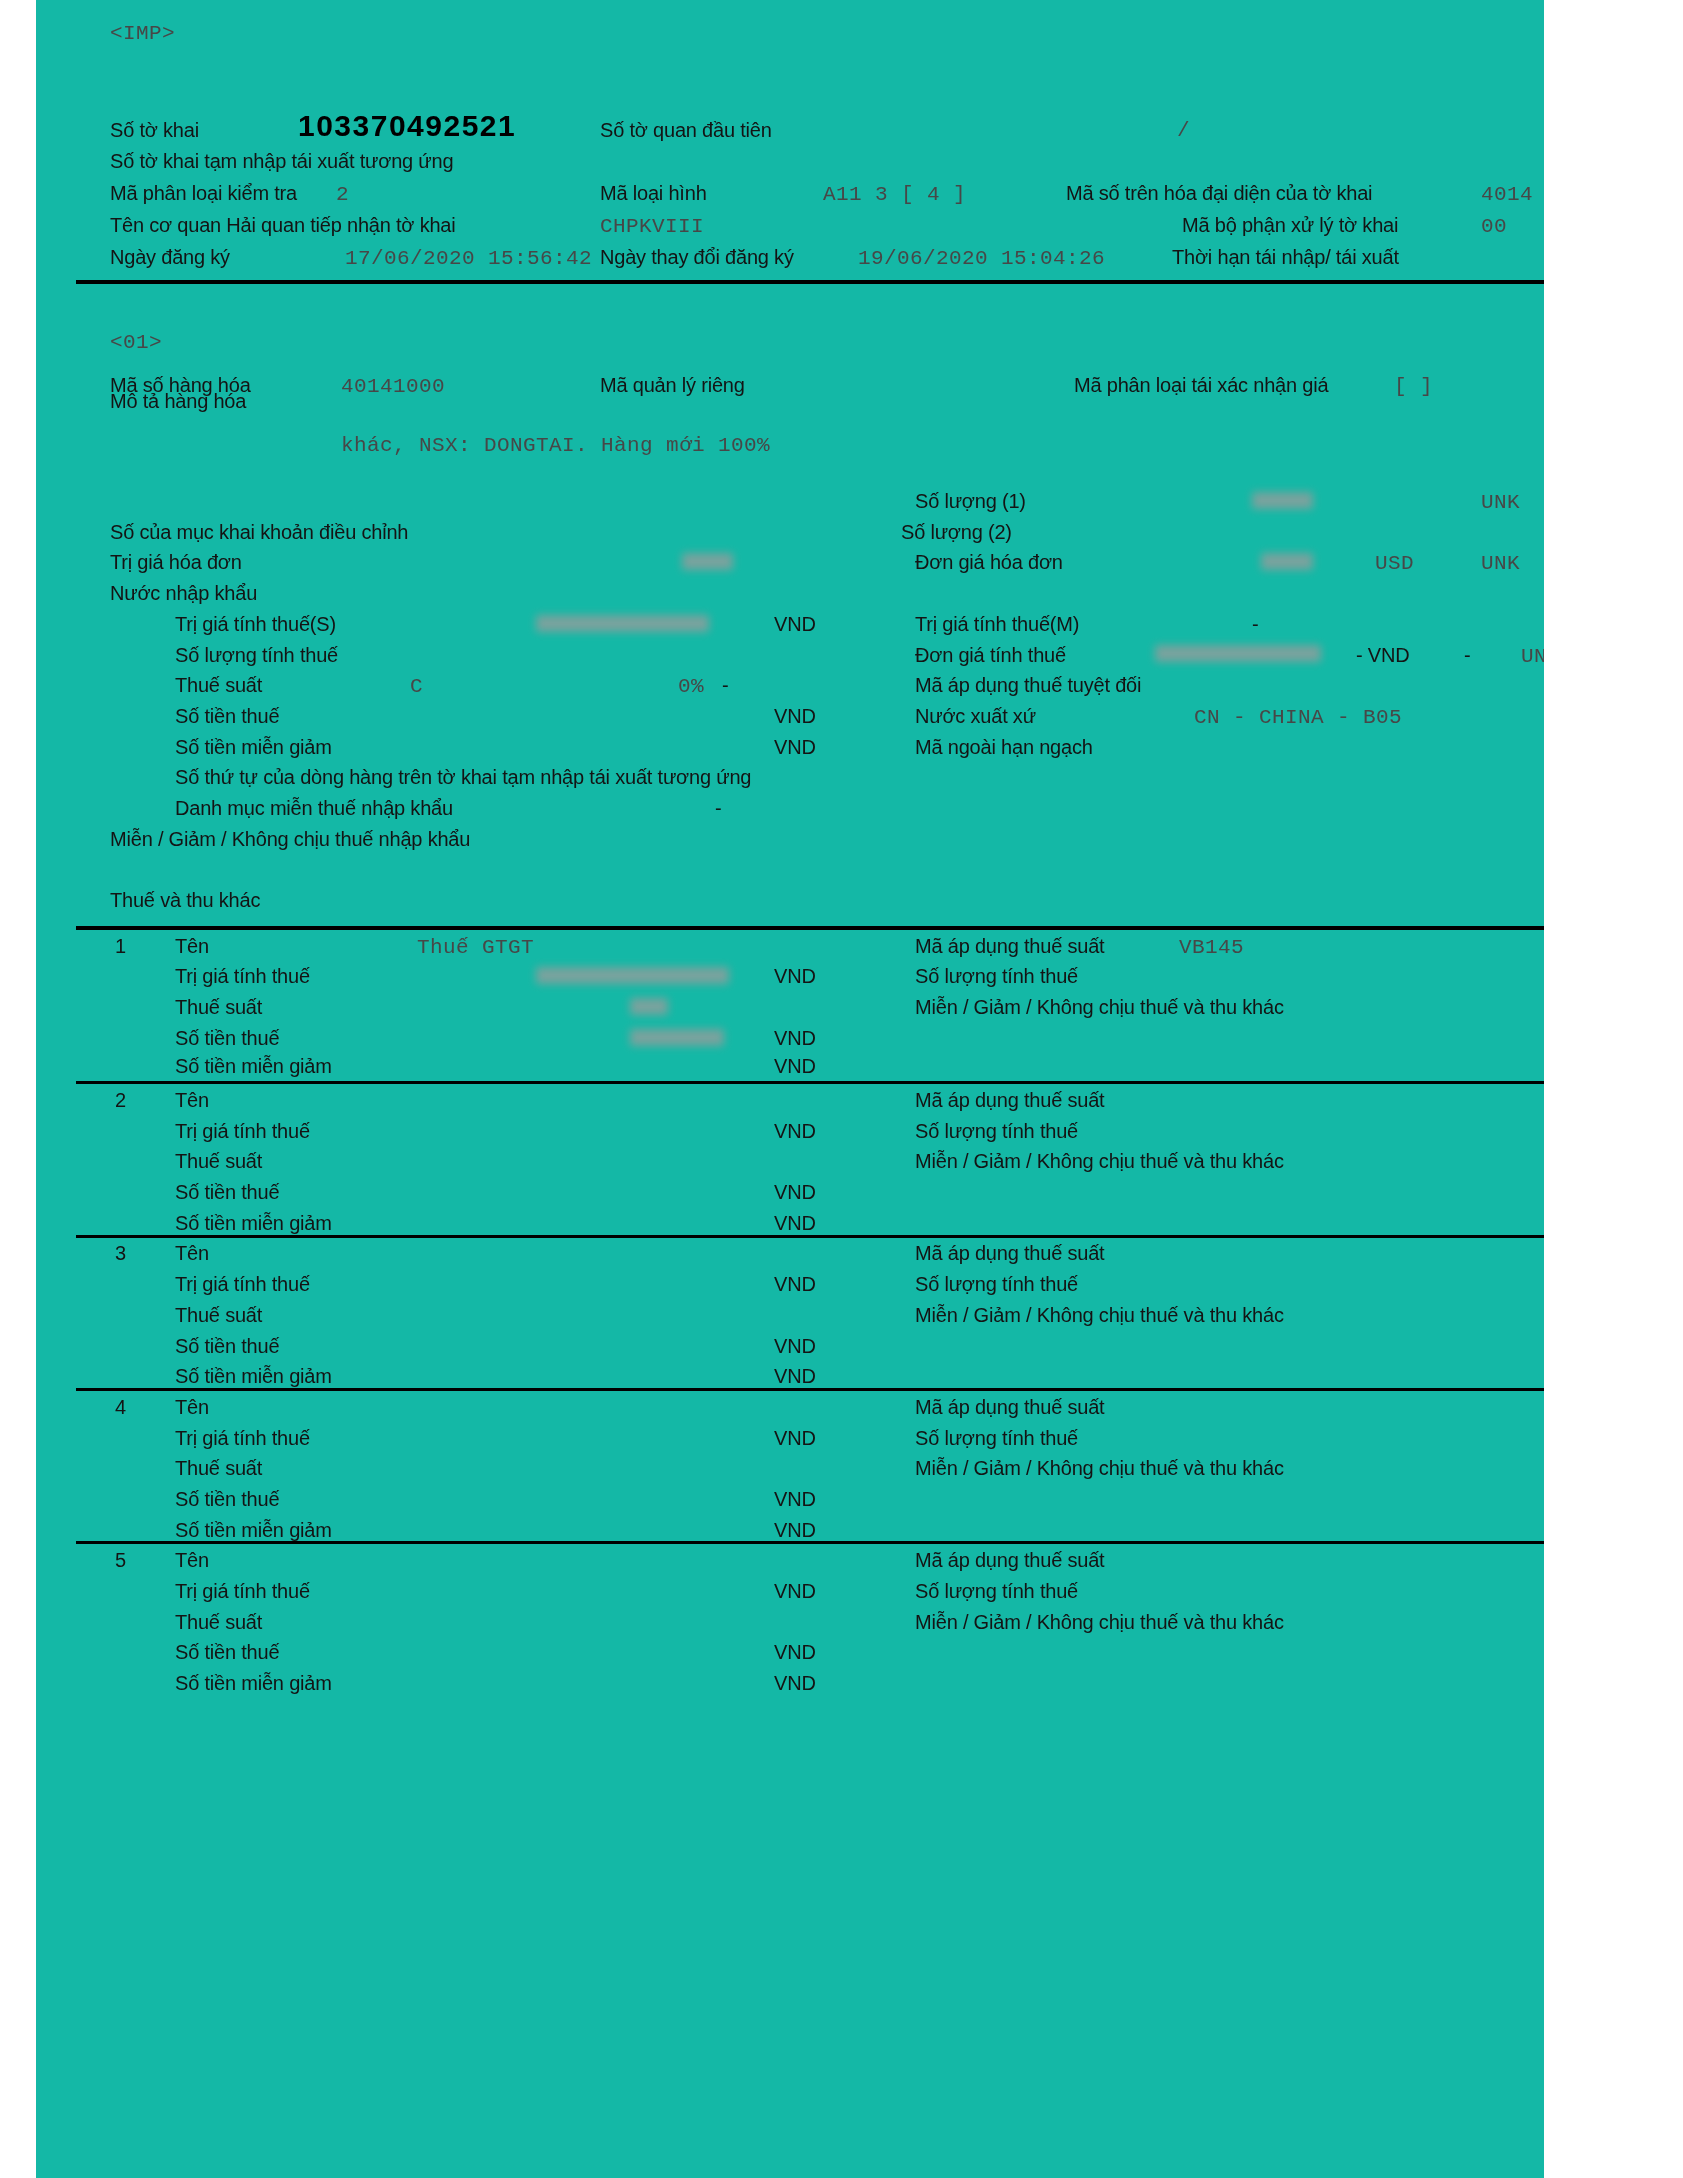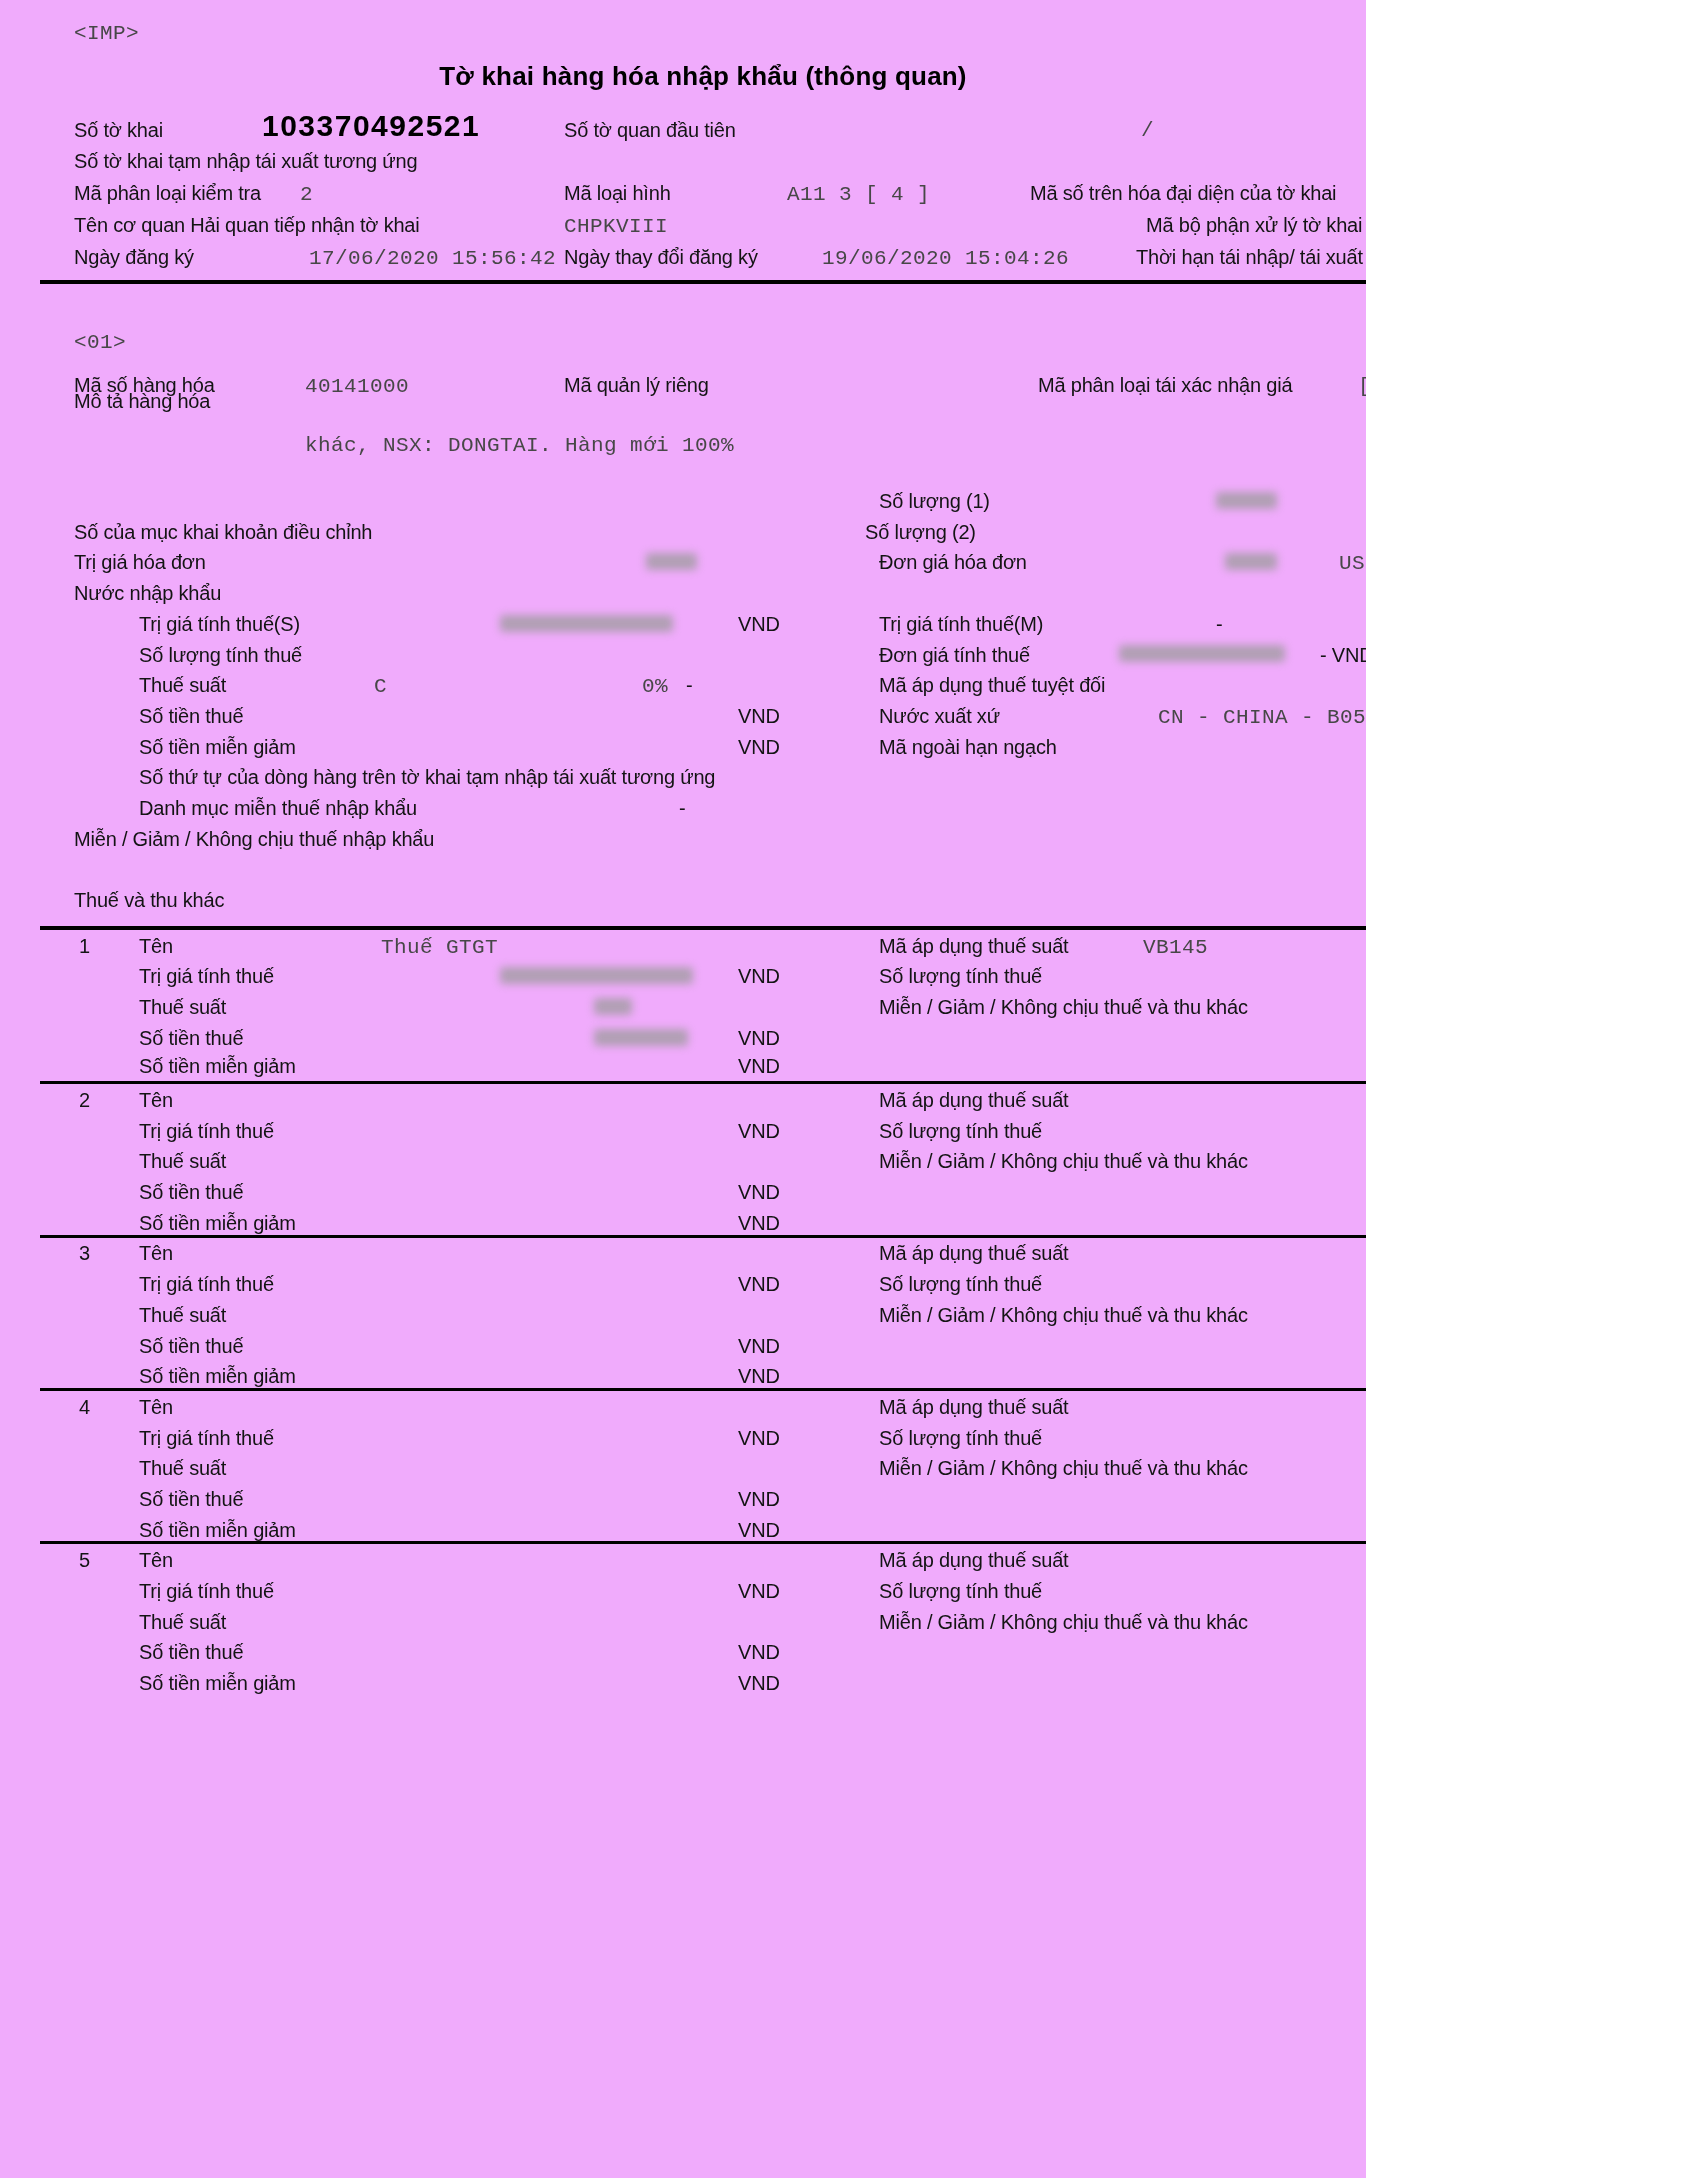--- a/index.html
+++ b/index.html
@@ -1,35 +1,34 @@
 <!DOCTYPE html>
 <html><head>
 <meta charset="utf-8">
 <style>
   html,body{margin:0;padding:0;background:#ffffff;}
-  .doc{position:relative;width:1366px;height:2178px;background:#f0abfc;overflow:hidden;
-       font-family:"Liberation Sans",sans-serif;color:#111;}
+  .doc{position:relative;width:1508px;height:2178px;background:#14b8a6;overflow:hidden;
+       font-family:"Liberation Sans",sans-serif;color:#111;margin-left:36px;}
   .abs{position:absolute;white-space:nowrap;}
   .lbl{font-size:20px;letter-spacing:-0.2px;color:#141414;}
   .title{font-size:26px;font-weight:bold;letter-spacing:0.2px;color:#000;}
   .bignum{font-size:30px;font-weight:bold;letter-spacing:1.5px;color:#000;}
   .mono{font-family:"Liberation Mono","DejaVu Sans Mono",monospace;font-size:21px;
         letter-spacing:0.4px;color:#474747;}
   .hr{position:absolute;background:#000;height:4px;}
   .hr3{position:absolute;background:#000;height:3px;}
   .blur{position:absolute;height:17px;background:#9b9b9b;filter:blur(4px);opacity:0.75;border-radius:2px;}
 </style>
 </head>
 <body>
 
 <div class="doc">
 
   <span class="abs mono" style="left:74px;top:22px">&lt;IMP&gt;</span>
   <span class="abs mono" style="left:1544px;top:20px">3/8</span>
-  <div class="abs title" style="left:40px;right:0;top:61px;text-align:center">Tờ khai hàng hóa nhập khẩu (thông quan)</div>
 
   <span class="abs lbl" style="left:74px;top:119px">Số tờ khai</span>
   <span class="abs bignum" style="left:262px;top:109px">103370492521</span>
   <span class="abs lbl" style="left:564px;top:119px">Số tờ quan đầu tiên</span>
   <span class="abs mono" style="left:1141px;top:119px">/</span>
 
   <span class="abs lbl" style="left:74px;top:150px">Số tờ khai tạm nhập tái xuất tương ứng</span>
 
   <span class="abs lbl" style="left:74px;top:182px">Mã phân loại kiểm tra</span>
   <span class="abs mono" style="left:300px;top:183px">2</span>

